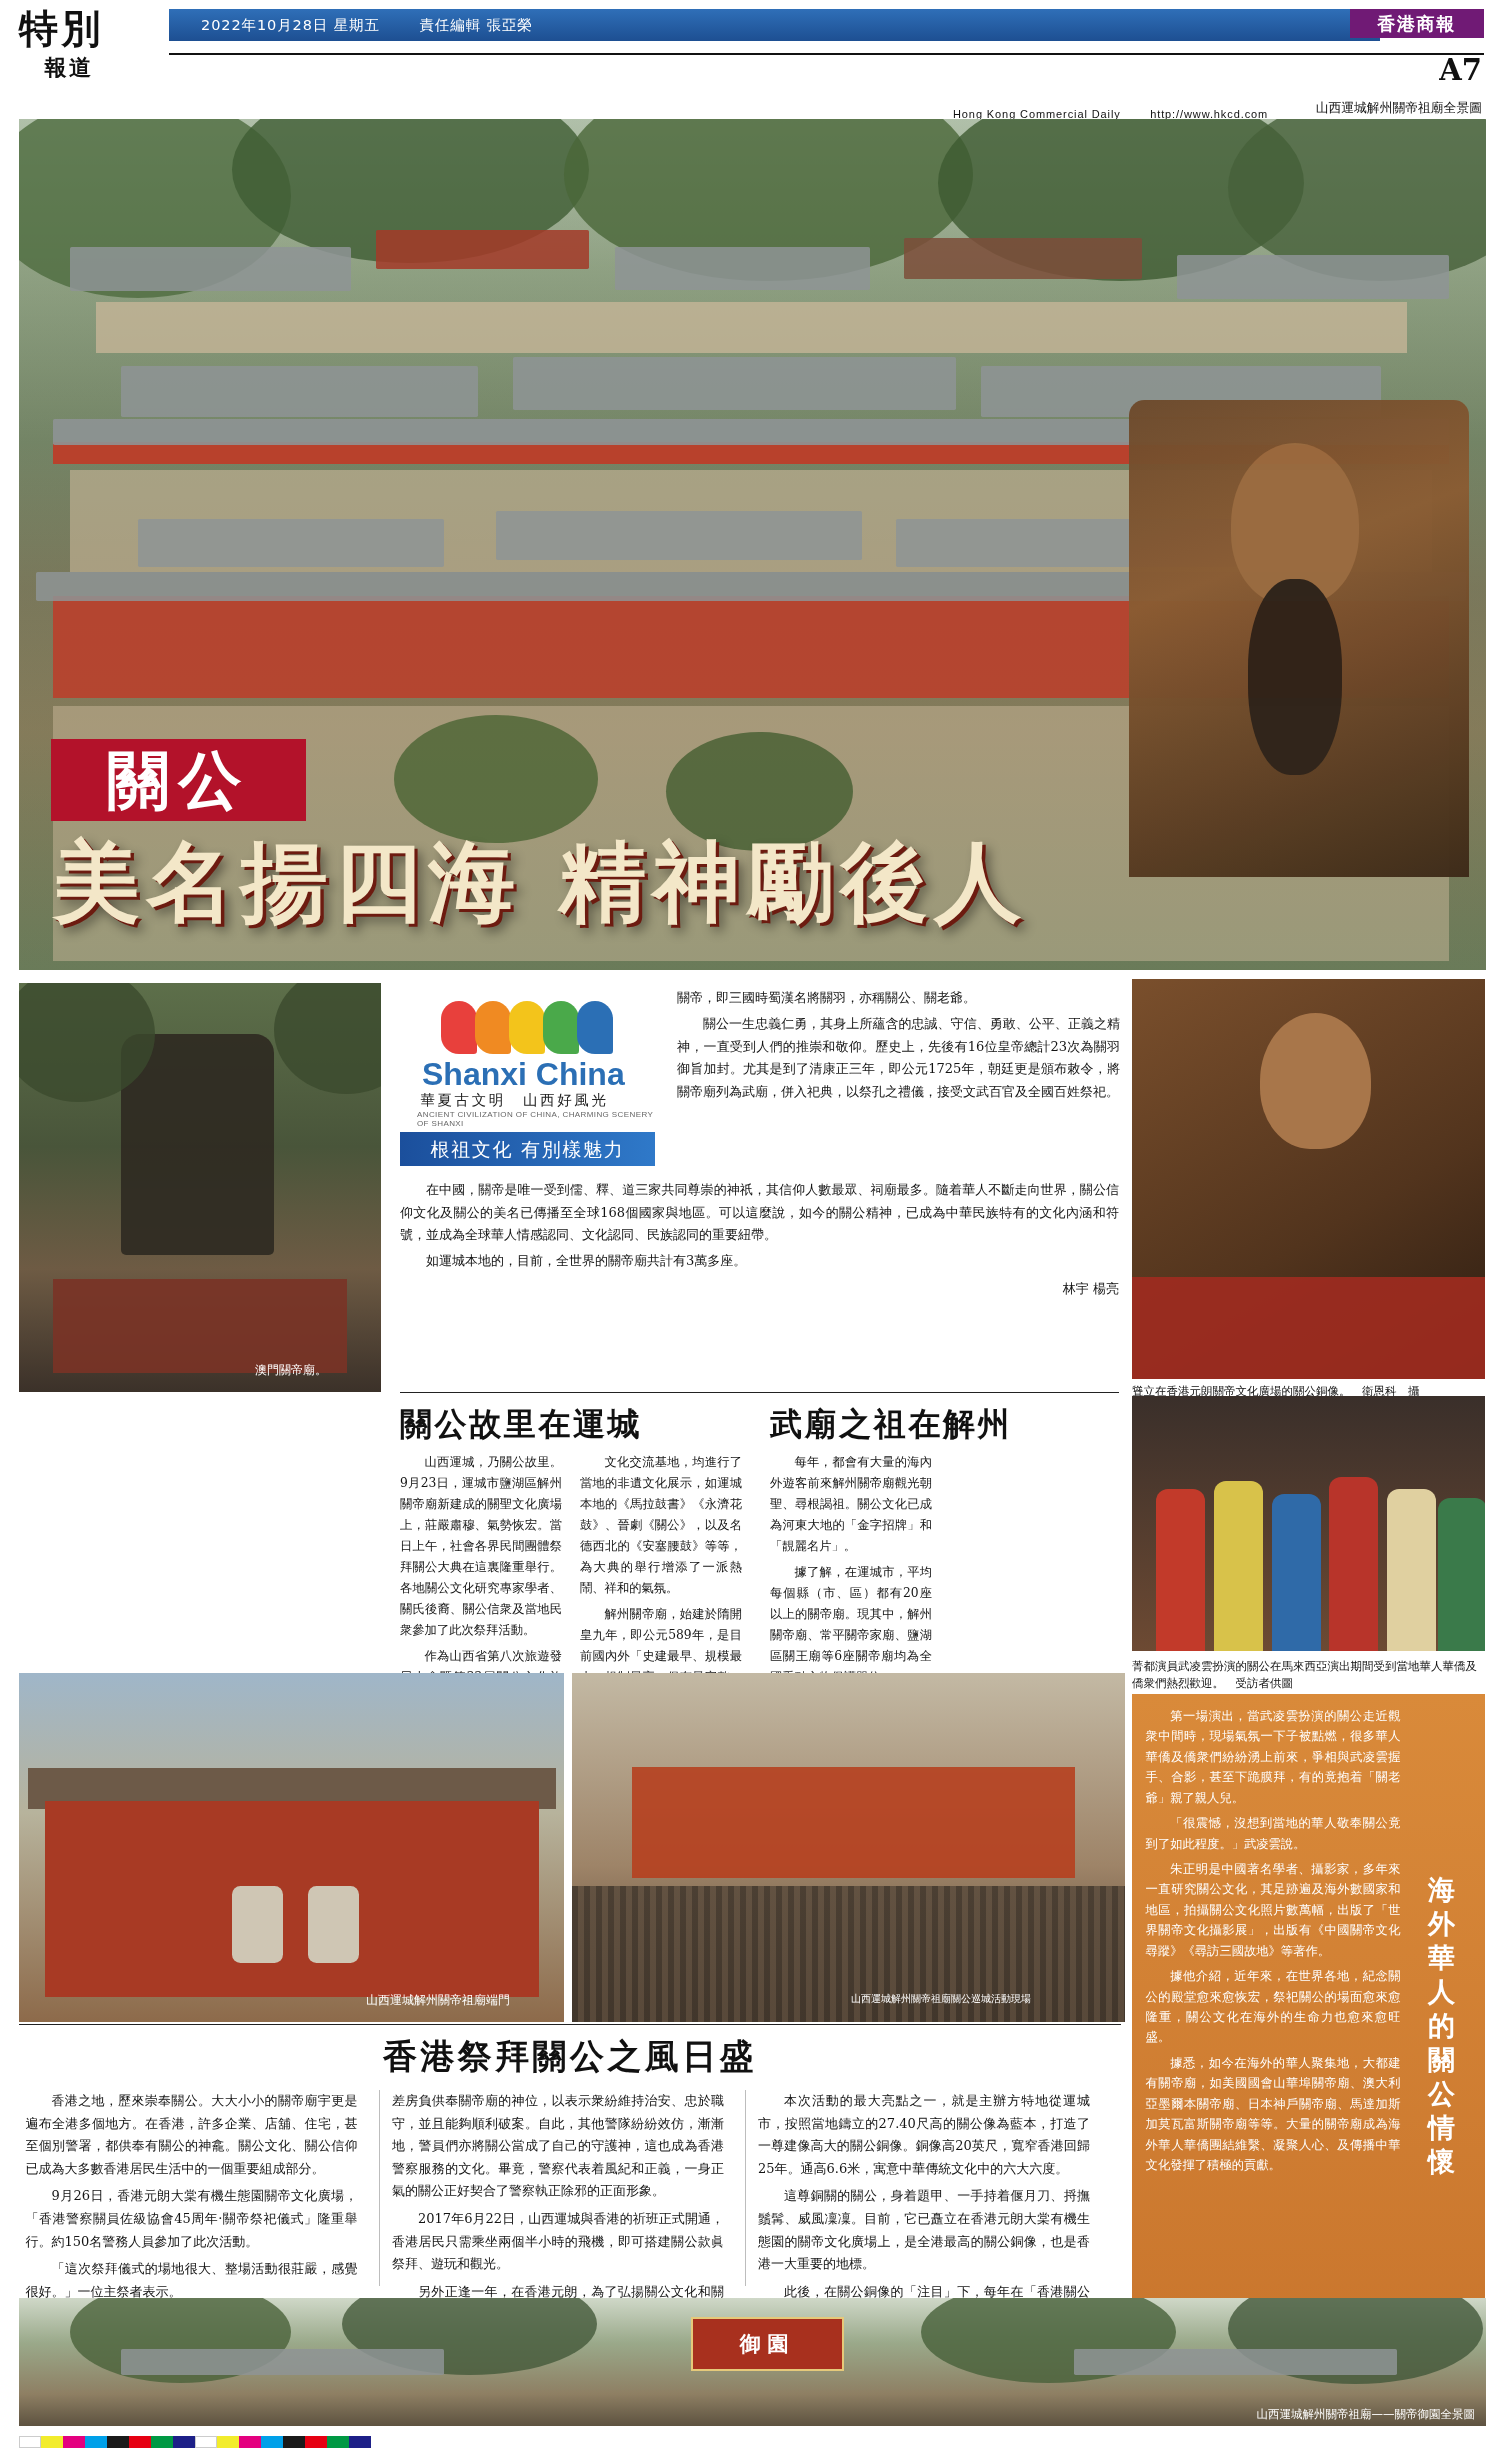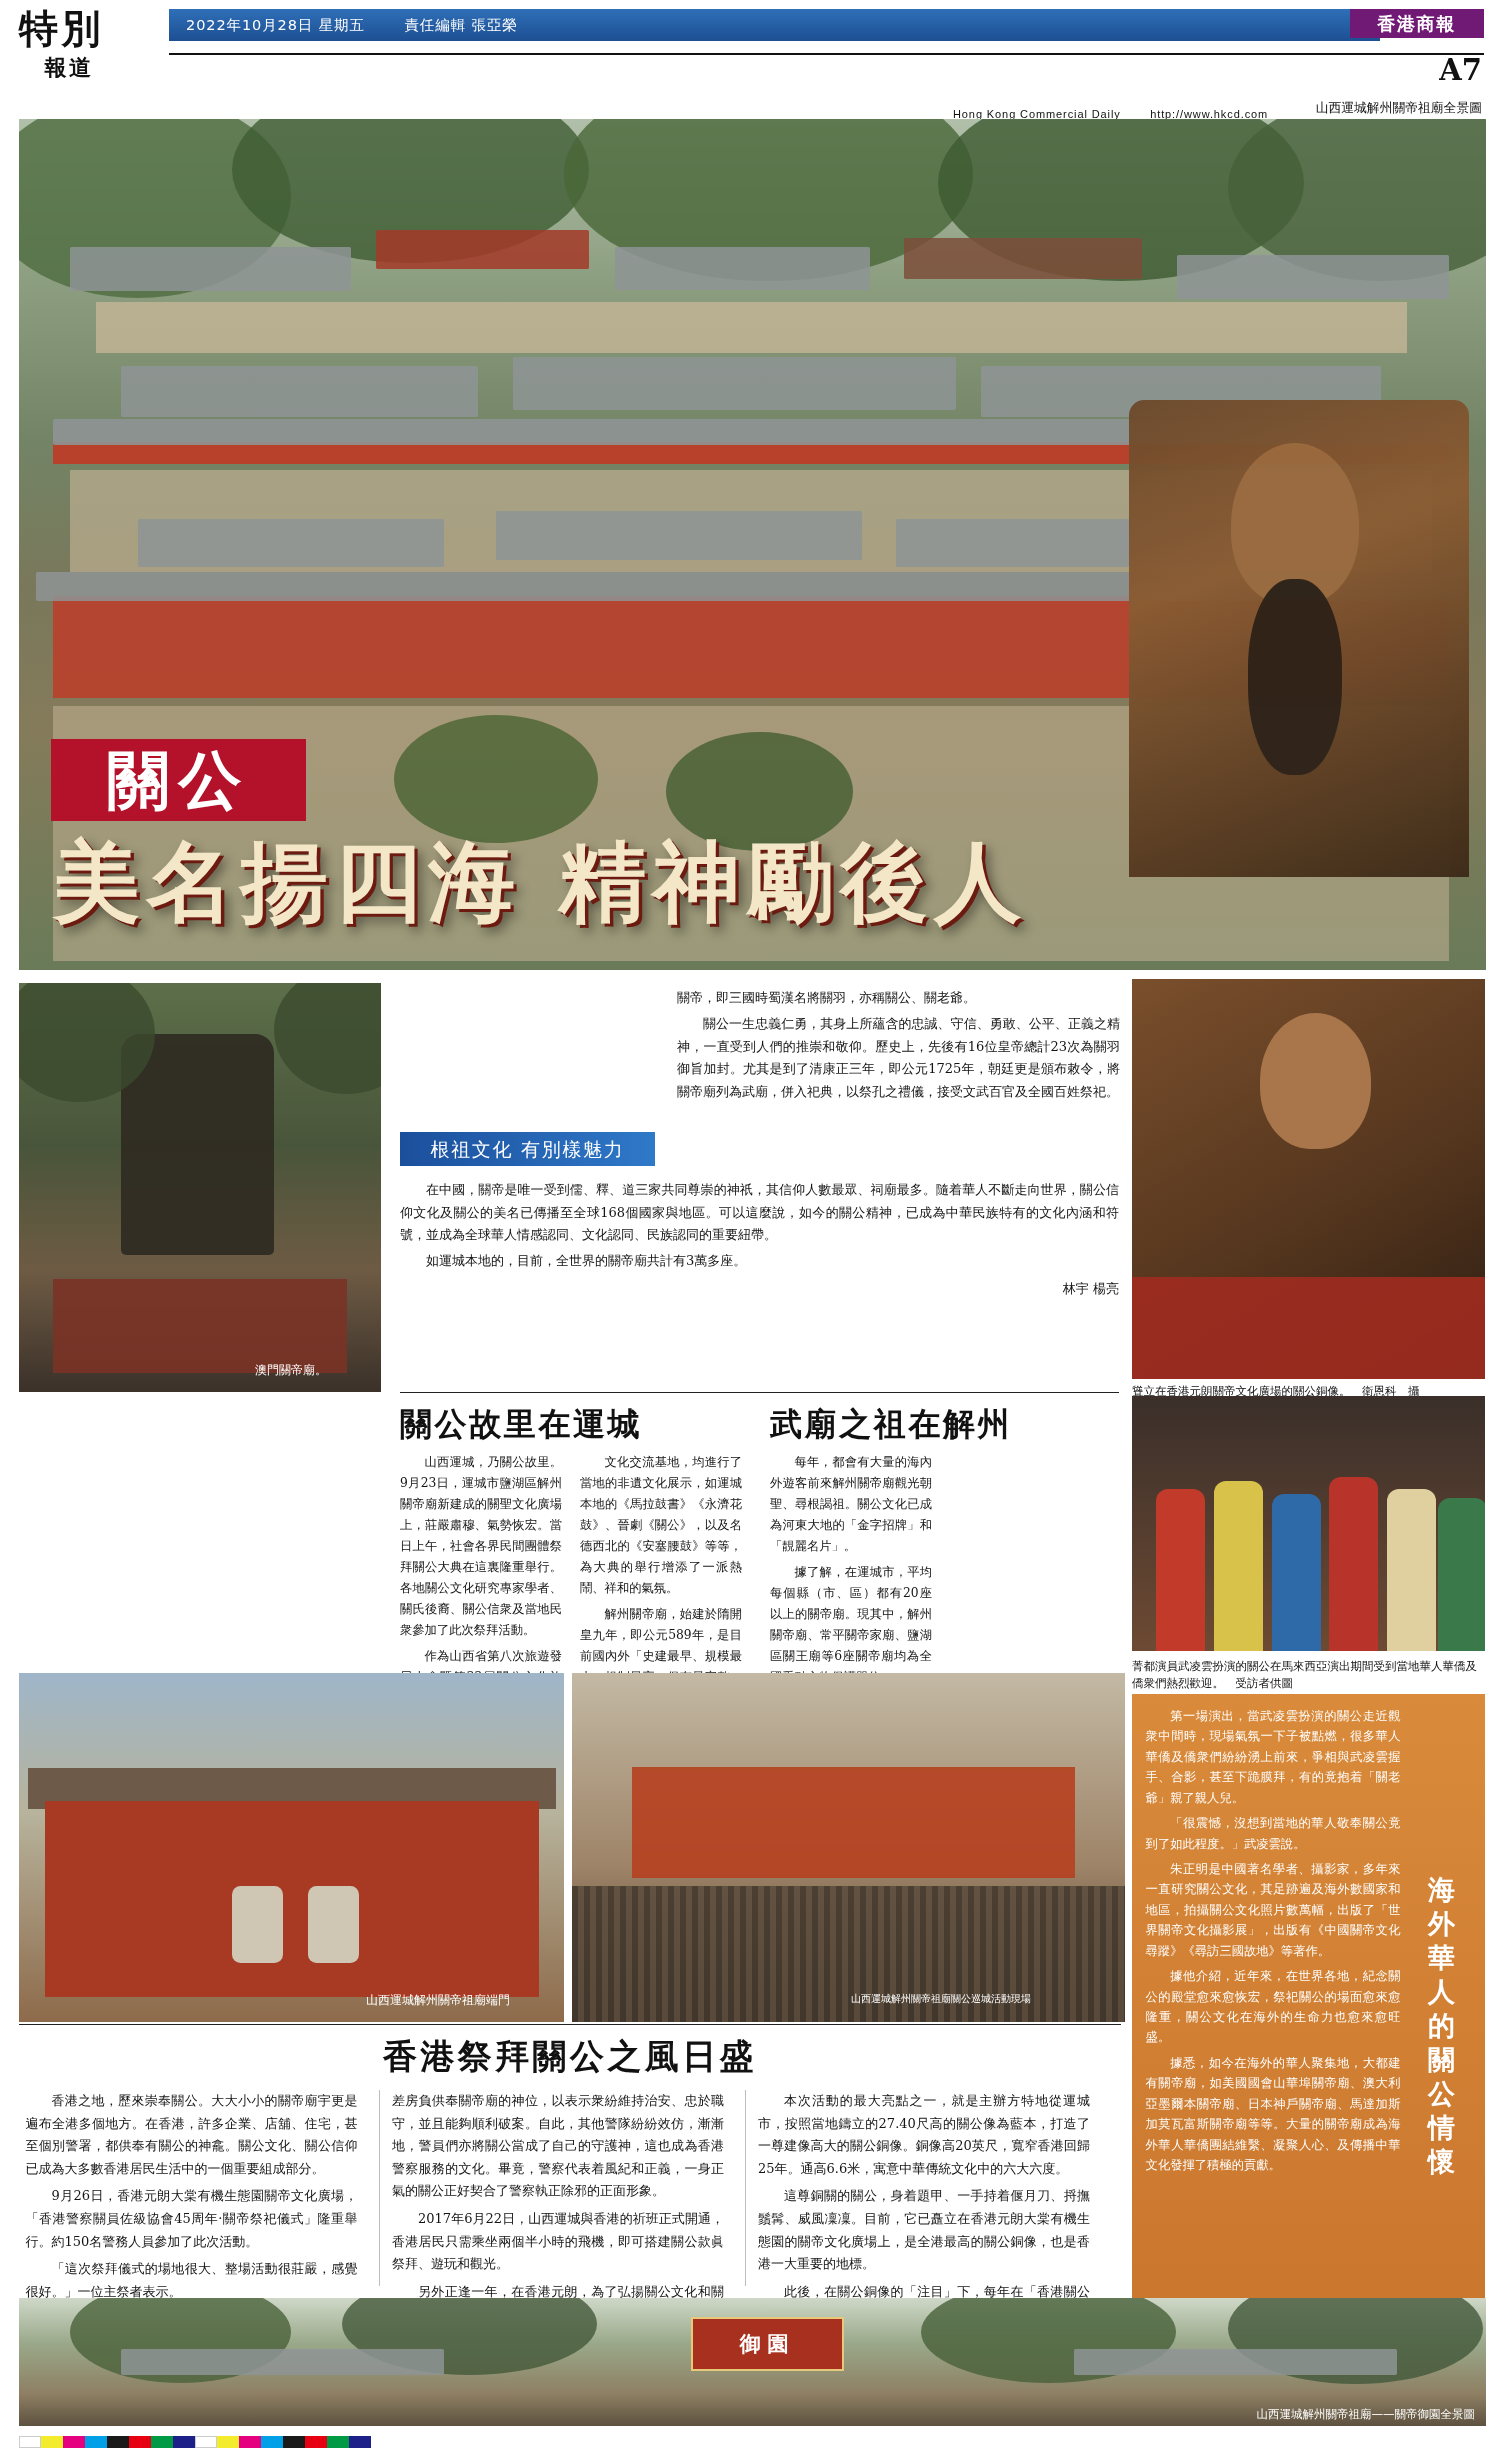--- a/index.html
+++ b/index.html
@@ -23,21 +23,21 @@
     font-family:"DejaVu Serif", serif; font-weight:bold; font-size:39px;
     letter-spacing:3.4px; color:#111; line-height:43px;
   }
   .mh-special .sub {
     font-family:"DejaVu Serif", serif; font-weight:bold; font-size:22px;
     letter-spacing:2.6px; color:#111; margin-top:3.4px; margin-left:25.5px;
   }
   .mh-bluebar {
     position:absolute; left:169px; top:8.5px; width:1211px; height:32px;
     background:linear-gradient(to bottom,#2f6fb8,#1d4f92);
-    color:#fff; font-size:14.5px; line-height:32px; padding-left:17px;
+    color:#fff; font-size:14.5px; line-height:32px; padding-left:32px;
     letter-spacing:0.9px;
   }
   .mh-bluebar .edt { margin-left:34px; }
   .mh-logo {
     position:absolute; right:20.4px; top:8.5px; width:134px; height:29px;
     background:#701a75; color:#fff; font-family:"DejaVu Serif", serif;
     font-weight:bold; font-size:18px; text-align:center; line-height:29px;
     letter-spacing:1.7px;
   }
   .mh-line { position:absolute; left:169px; top:53px; width:1315px; height:1.7px; background:#111; }
@@ -365,20 +365,32 @@
   </div>
 
   <div class="lead-photo">
     <div class="statue2"></div>
     <div class="altar"></div>
     <div class="treeblob" style="left:-17px;top:-17px;width:153px;height:136px;background:#3b4a2d;"></div>
     <div class="treeblob" style="left:255px;top:-17px;width:145px;height:128px;background:#3b4a2d;"></div>
   </div>
   <div class="lead-photo-cap">澳門關帝廟。</div>
 
+  <div class="shanxi-logo">
+    <div class="rainbow">
+      <i class="rb" style="left:0;background:#e8403c;"></i>
+      <i class="rb" style="left:34px;background:#f08a22;"></i>
+      <i class="rb" style="left:68px;background:#f3c41b;"></i>
+      <i class="rb" style="left:102px;background:#4aa94a;"></i>
+      <i class="rb" style="left:136px;background:#2b6fb5;"></i>
+    </div>
+    <div class="word">Shanxi China</div>
+    <div class="zh">華夏古文明　山西好風光</div>
+    <div class="en2">ANCIENT CIVILIZATION OF CHINA, CHARMING SCENERY OF SHANXI</div>
+  </div>
   <div class="shanxi-banner">根祖文化 有別樣魅力</div>
 
   <div class="lead-col-right body-text">
     <p style="margin:0 0 3.4px 0;">關帝，即三國時蜀漢名將關羽，亦稱關公、關老爺。</p>
     <p style="margin:0;text-indent:2em;">關公一生忠義仁勇，其身上所蘊含的忠誠、守信、勇敢、公平、正義之精神，一直受到人們的推崇和敬仰。歷史上，先後有16位皇帝總計23次為關羽御旨加封。尤其是到了清康正三年，即公元1725年，朝廷更是頒布敕令，將關帝廟列為武廟，併入祀典，以祭孔之禮儀，接受文武百官及全國百姓祭祀。</p>
   </div>
 
   <div class="lead-col-wide body-text">
     <p style="margin:0 0 3.4px 0;text-indent:2em;">在中國，關帝是唯一受到儒、釋、道三家共同尊崇的神祇，其信仰人數最眾、祠廟最多。隨着華人不斷走向世界，關公信仰文化及關公的美名已傳播至全球168個國家與地區。可以這麼說，如今的關公精神，已成為中華民族特有的文化內涵和符號，並成為全球華人情感認同、文化認同、民族認同的重要紐帶。</p>
     <p style="margin:0;text-indent:2em;">如運城本地的，目前，全世界的關帝廟共計有3萬多座。</p>

